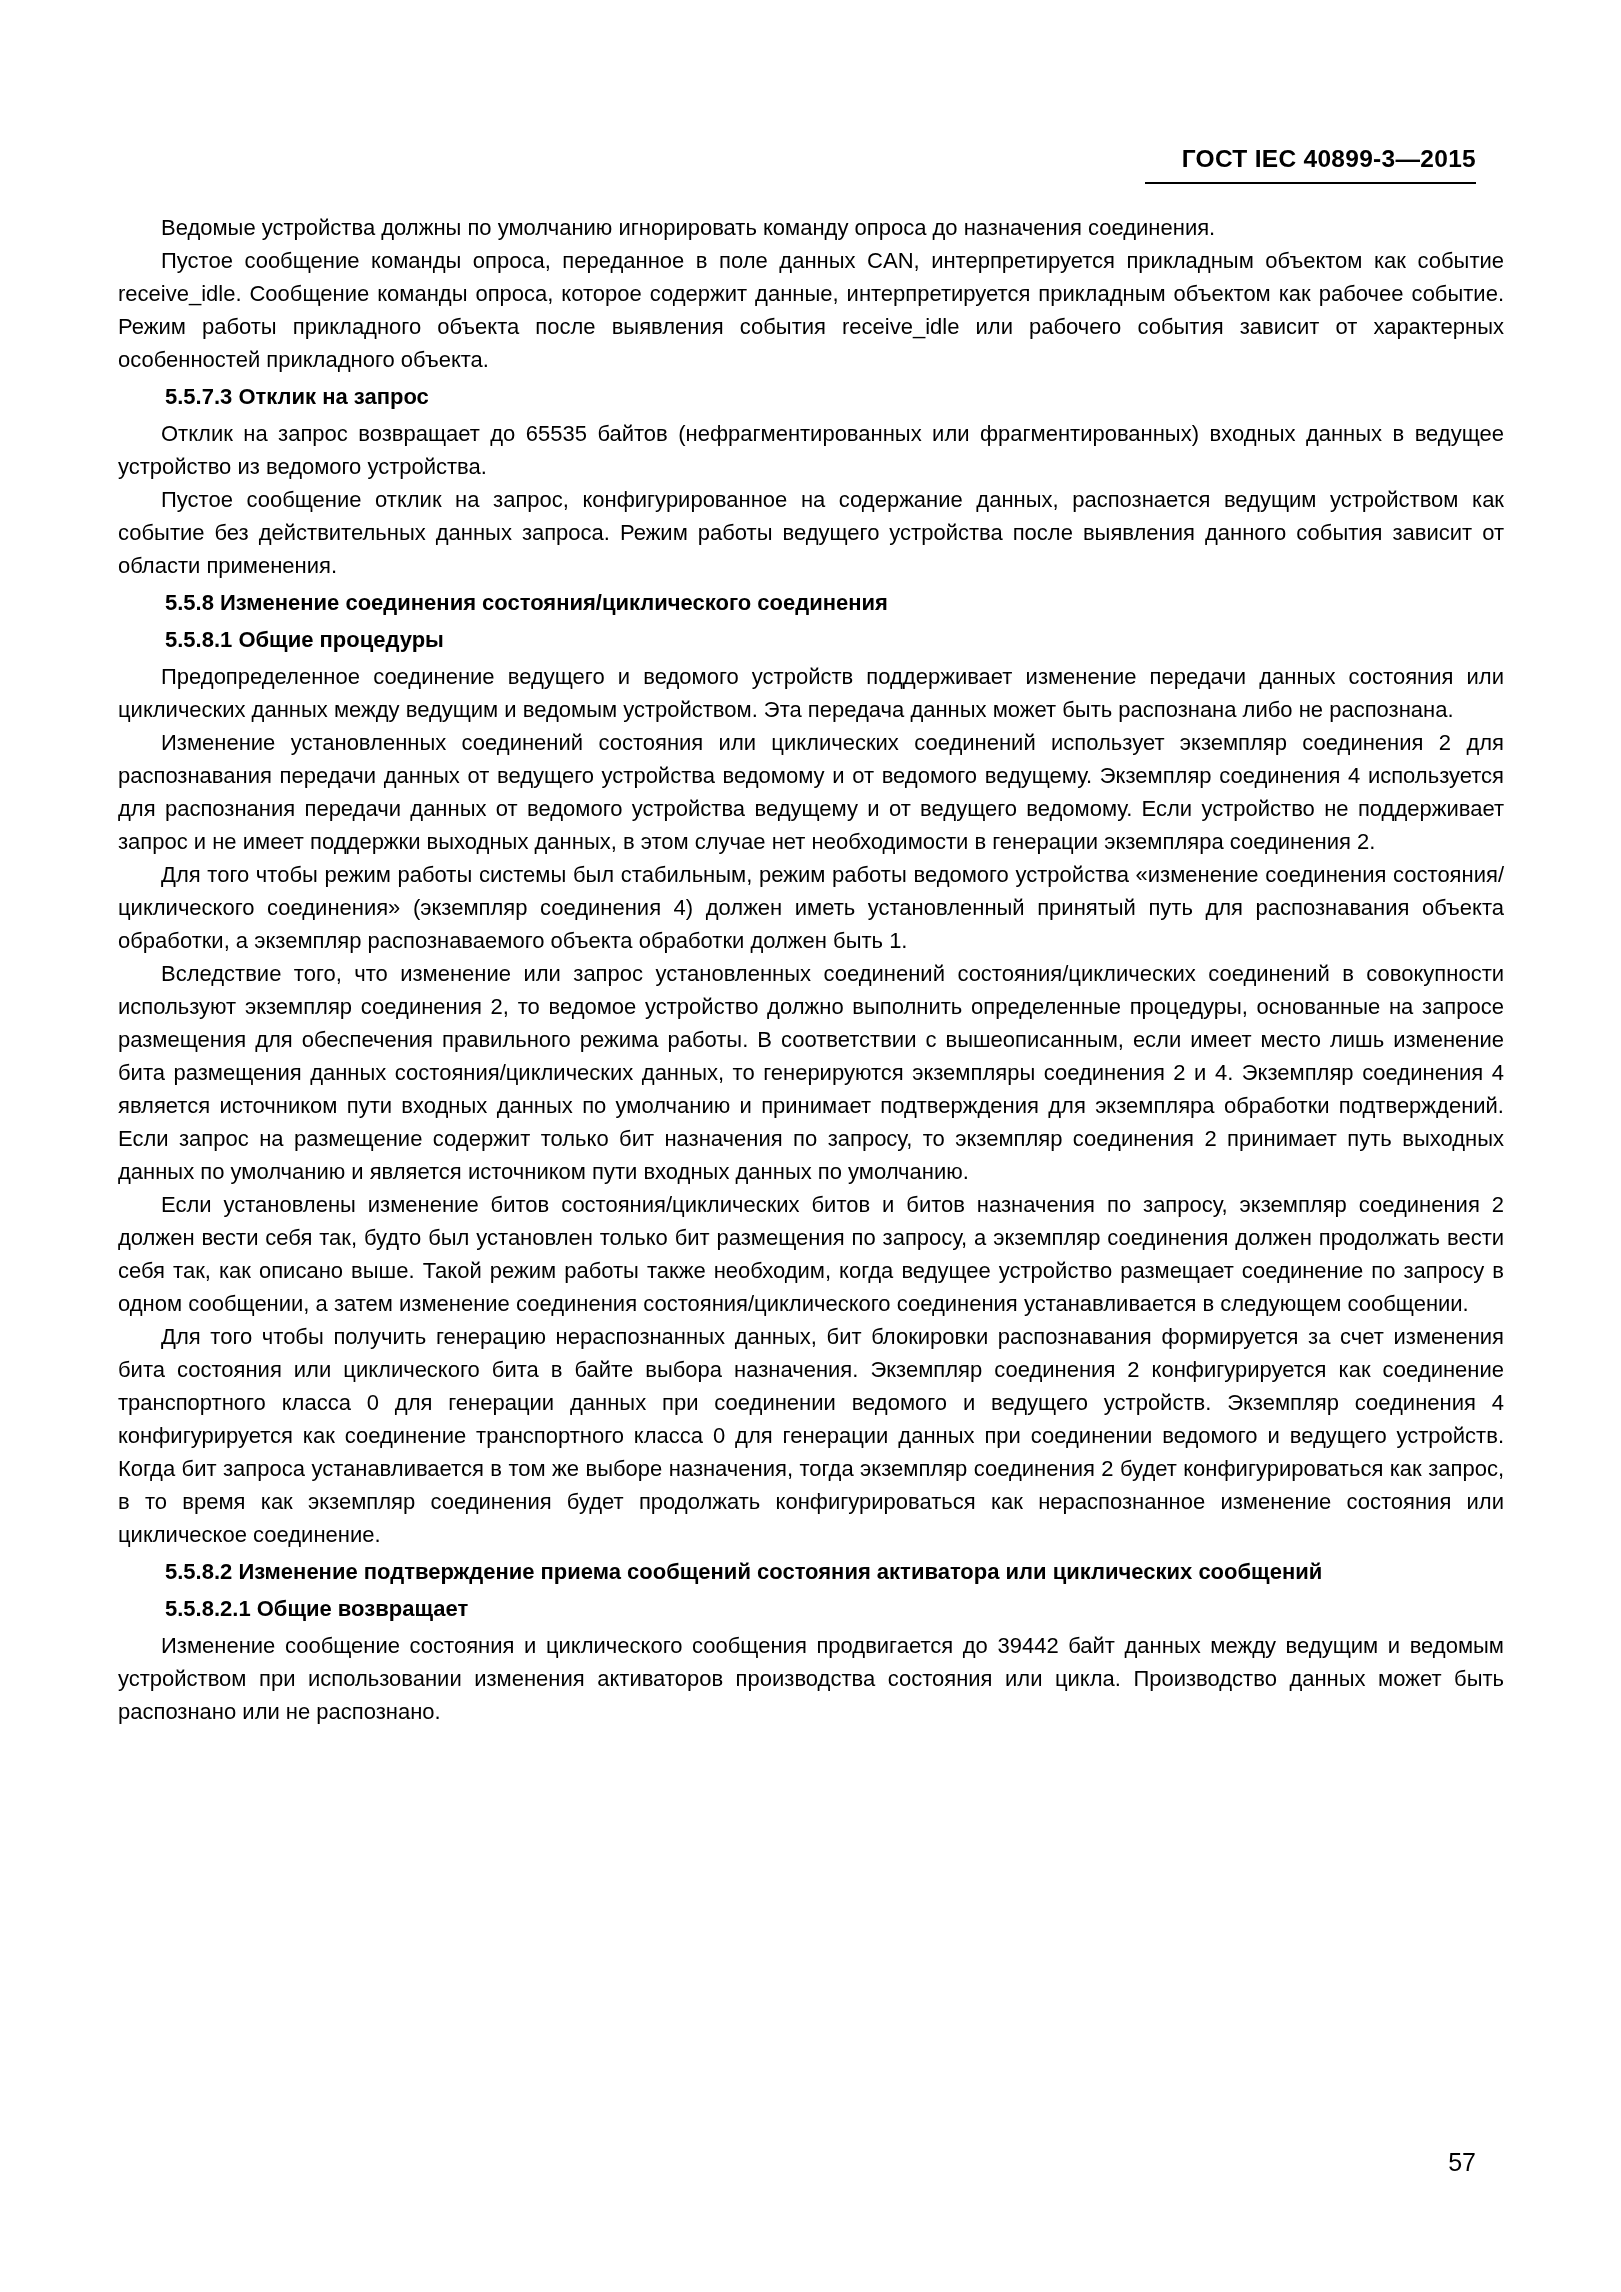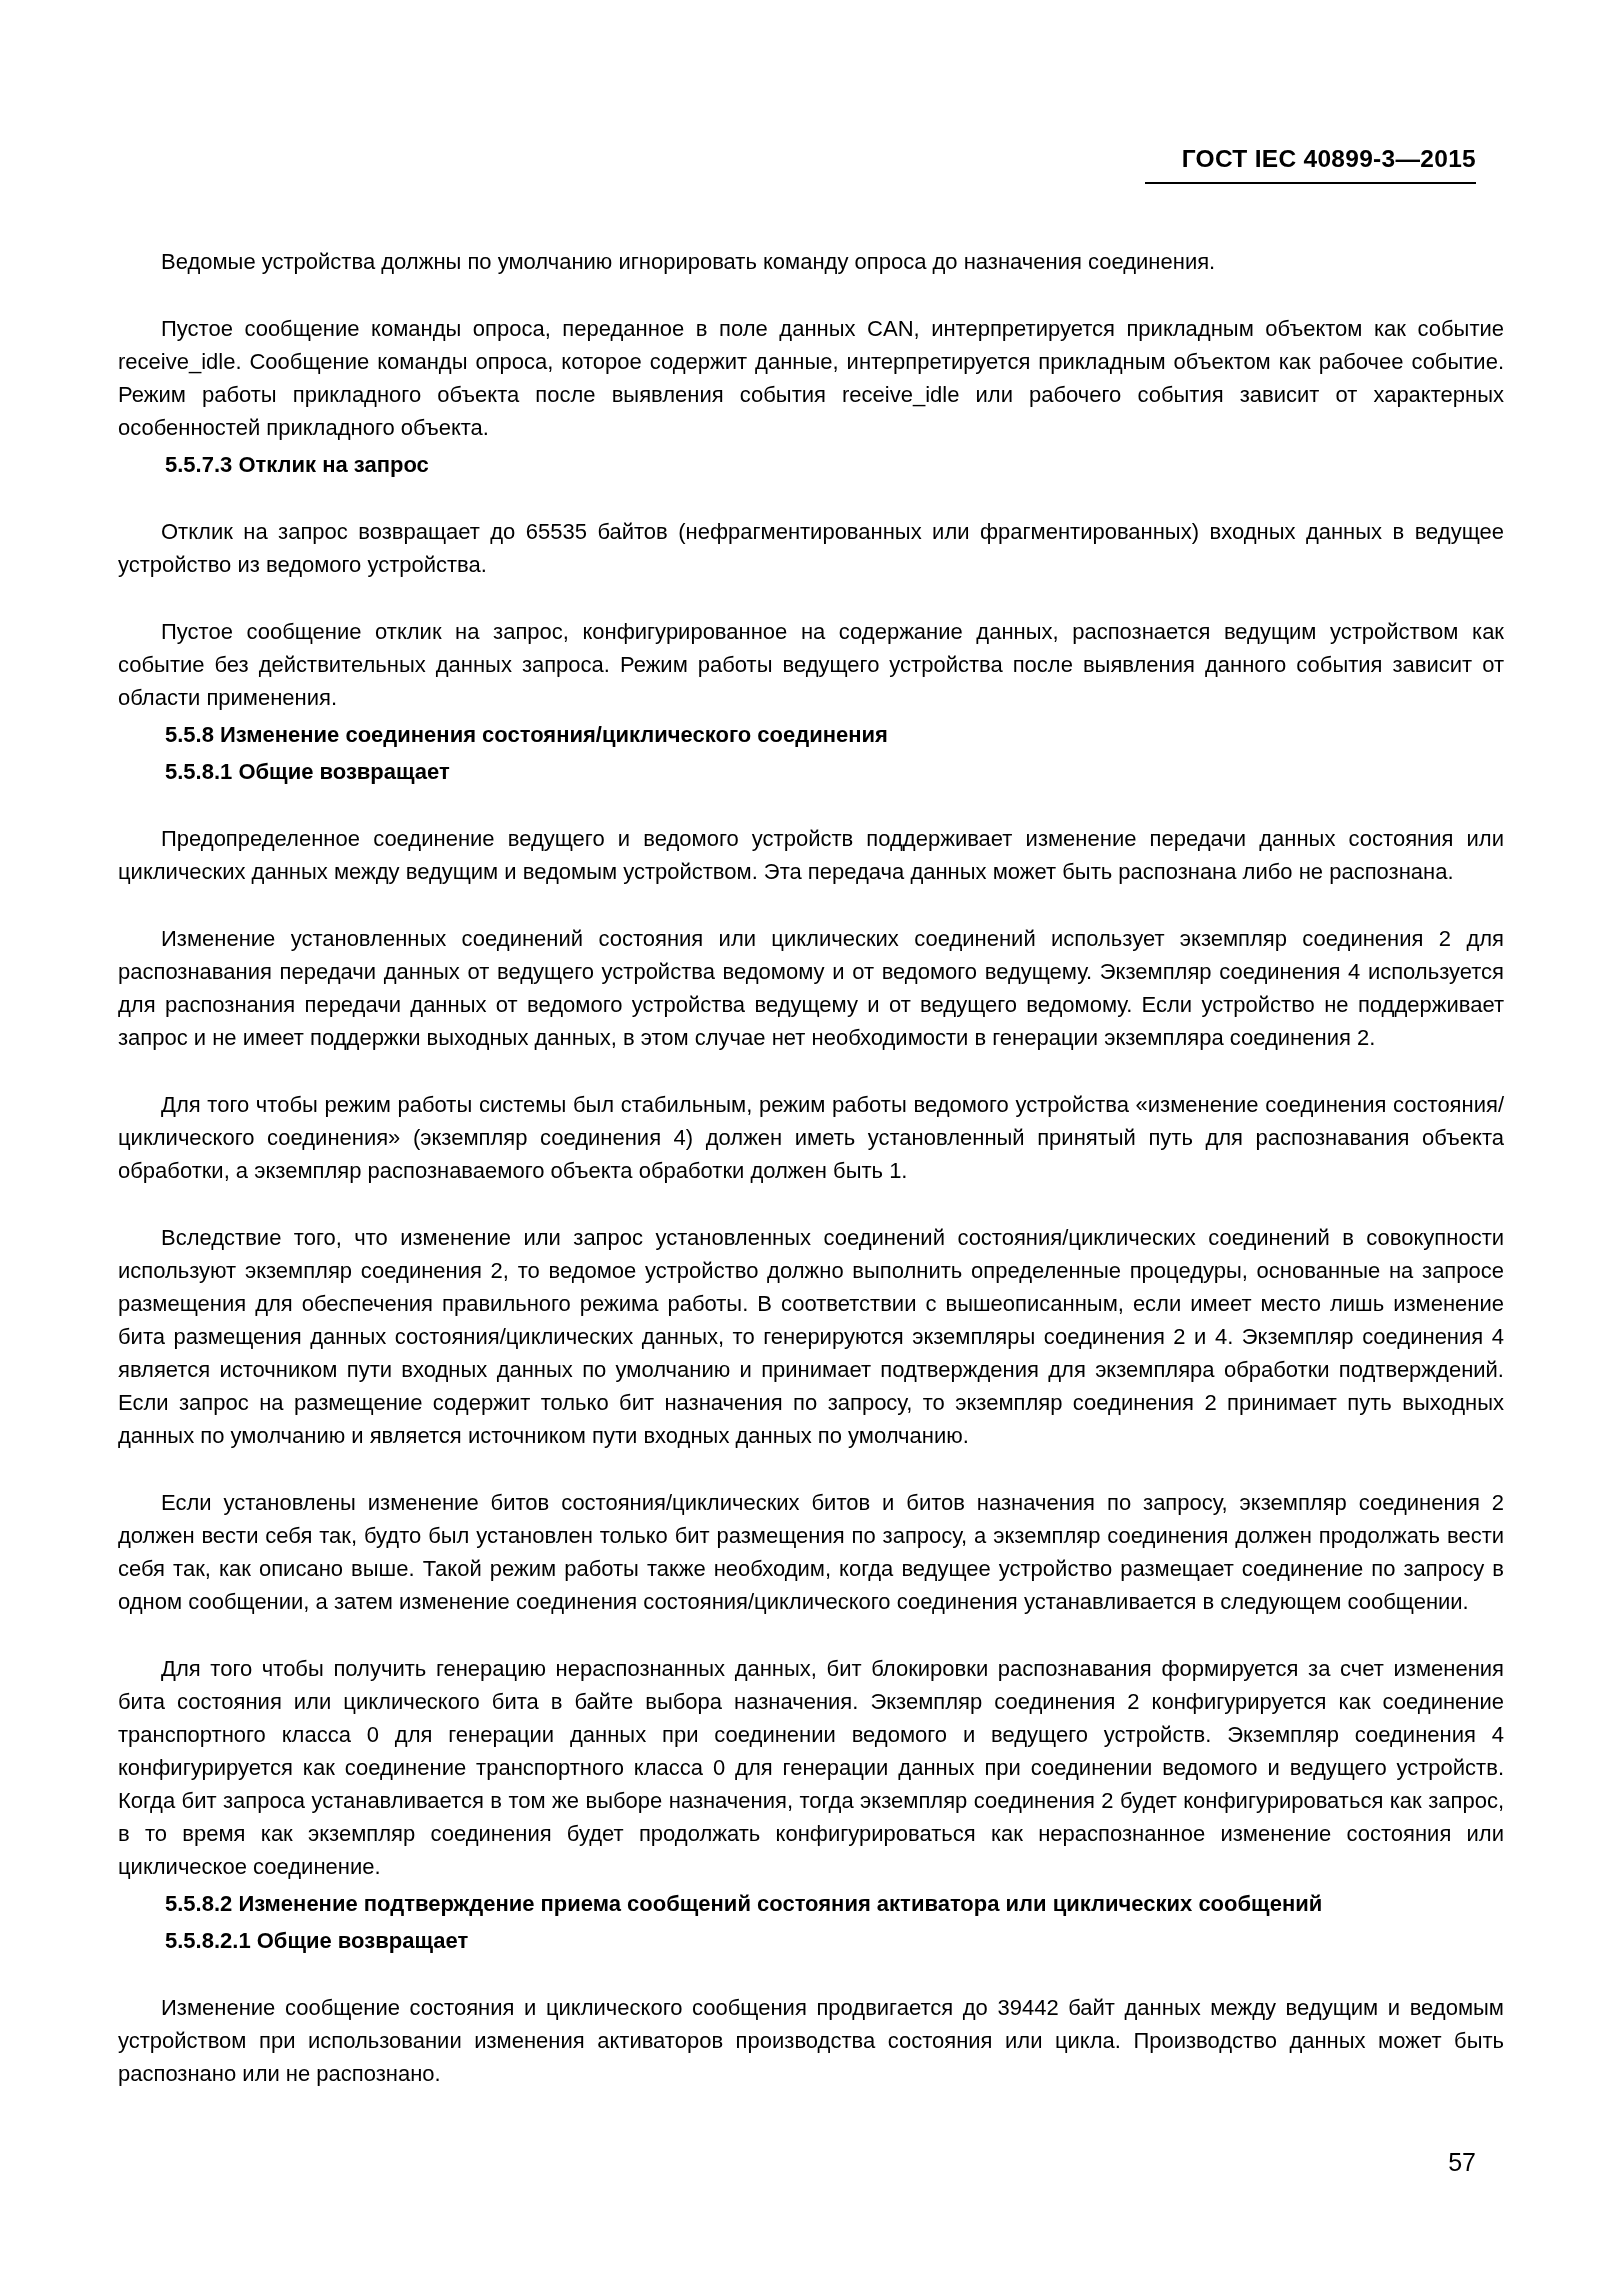--- a/index.html
+++ b/index.html
@@ -46,21 +46,20 @@
   p {
     margin: 0;
     font-size: 22px;
     line-height: 33px;
     text-align: justify;
     text-justify: inter-word;
     hyphens: none;
   }
   p.indent {
     text-indent: 43px;
-    margin-top: 34px;
   }
   h3.clause {
     margin: 4px;
     font-size: 22px;
     line-height: 33px;
     font-weight: bold;
     text-indent: 43px;
     text-align: left;
   }
   h3.clause.justified {
@@ -81,21 +80,21 @@
   <div class="header">ГОСТ IEC 40899-3—2015</div>
   <div class="header-rule"></div>
 
   <div class="content">
     <p class="indent">Ведомые устройства должны по умолчанию игнорировать команду опроса до назначения соединения.</p>
     <p class="indent">Пустое сообщение команды опроса, переданное в поле данных CAN, интерпретируется прикладным объектом как событие receive_idle. Сообщение команды опроса, которое содержит данные, интерпретируется прикладным объектом как рабочее событие. Режим работы прикладного объекта после выявления события receive_idle или рабочего события зависит от характерных особенностей прикладного объекта.</p>
     <h3 class="clause">5.5.7.3 Отклик на запрос</h3>
     <p class="indent">Отклик на запрос возвращает до 65535 байтов (нефрагментированных или фрагментированных) входных данных в ведущее устройство из ведомого устройства.</p>
     <p class="indent">Пустое сообщение отклик на запрос, конфигурированное на содержание данных, распознается ведущим устройством как событие без действительных данных запроса. Режим работы ведущего устройства после выявления данного события зависит от области применения.</p>
     <h3 class="clause">5.5.8 Изменение соединения состояния/циклического соединения</h3>
-    <h3 class="clause">5.5.8.1 Общие возвращает</h3>
+    <h3 class="clause">5.5.8.1 Общие процедуры</h3>
     <p class="indent">Предопределенное соединение ведущего и ведомого устройств поддерживает изменение передачи данных состояния или циклических данных между ведущим и ведомым устройством. Эта передача данных может быть распознана либо не распознана.</p>
     <p class="indent">Изменение установленных соединений состояния или циклических соединений использует экземпляр соединения 2 для распознавания передачи данных от ведущего устройства ведомому и от ведомого ведущему. Экземпляр соединения 4 используется для распознания передачи данных от ведомого устройства ведущему и от ведущего ведомому. Если устройство не поддерживает запрос и не имеет поддержки выходных данных, в этом случае нет необходимости в генерации экземпляра соединения 2.</p>
     <p class="indent">Для того чтобы режим работы системы был стабильным, режим работы ведомого устройства «изменение соединения состояния/циклического соединения» (экземпляр соединения 4) должен иметь установленный принятый путь для распознавания объекта обработки, а экземпляр распознаваемого объекта обработки должен быть 1.</p>
     <p class="indent">Вследствие того, что изменение или запрос установленных соединений состояния/циклических соединений в совокупности используют экземпляр соединения 2, то ведомое устройство должно выполнить определенные процедуры, основанные на запросе размещения для обеспечения правильного режима работы. В соответствии с вышеописанным, если имеет место лишь изменение бита размещения данных состояния/циклических данных, то генерируются экземпляры соединения 2 и 4. Экземпляр соединения 4 является источником пути входных данных по умолчанию и принимает подтверждения для экземпляра обработки подтверждений. Если запрос на размещение содержит только бит назначения по запросу, то экземпляр соединения 2 принимает путь выходных данных по умолчанию и является источником пути входных данных по умолчанию.</p>
     <p class="indent">Если установлены изменение битов состояния/циклических битов и битов назначения по запросу, экземпляр соединения 2 должен вести себя так, будто был установлен только бит размещения по запросу, а экземпляр соединения должен продолжать вести себя так, как описано выше. Такой режим работы также необходим, когда ведущее устройство размещает соединение по запросу в одном сообщении, а затем изменение соединения состояния/циклического соединения устанавливается в следующем сообщении.</p>
     <p class="indent">Для того чтобы получить генерацию нераспознанных данных, бит блокировки распознавания формируется за счет изменения бита состояния или циклического бита в байте выбора назначения. Экземпляр соединения 2 конфигурируется как соединение транспортного класса 0 для генерации данных при соединении ведомого и ведущего устройств. Экземпляр соединения 4 конфигурируется как соединение транспортного класса 0 для генерации данных при соединении ведомого и ведущего устройств. Когда бит запроса устанавливается в том же выборе назначения, тогда экземпляр соединения 2 будет конфигурироваться как запрос, в то время как экземпляр соединения будет продолжать конфигурироваться как нераспознанное изменение состояния или циклическое соединение.</p>
     <h3 class="clause justified">5.5.8.2 Изменение подтверждение приема сообщений состояния активатора или циклических сообщений</h3>
     <h3 class="clause">5.5.8.2.1 Общие возвращает</h3>
     <p class="indent">Изменение сообщение состояния и циклического сообщения продвигается до 39442 байт данных между ведущим и ведомым устройством при использовании изменения активаторов производства состояния или цикла. Производство данных может быть распознано или не распознано.</p>
   </div>

